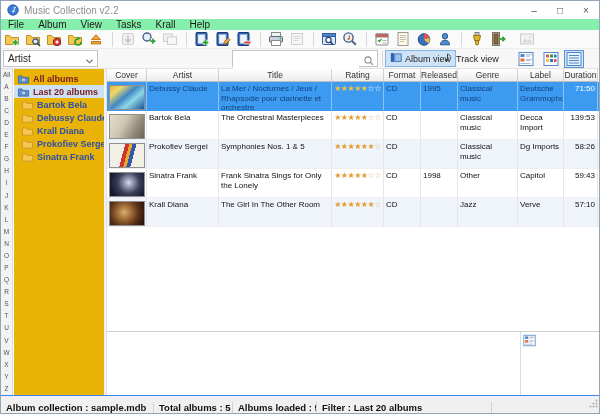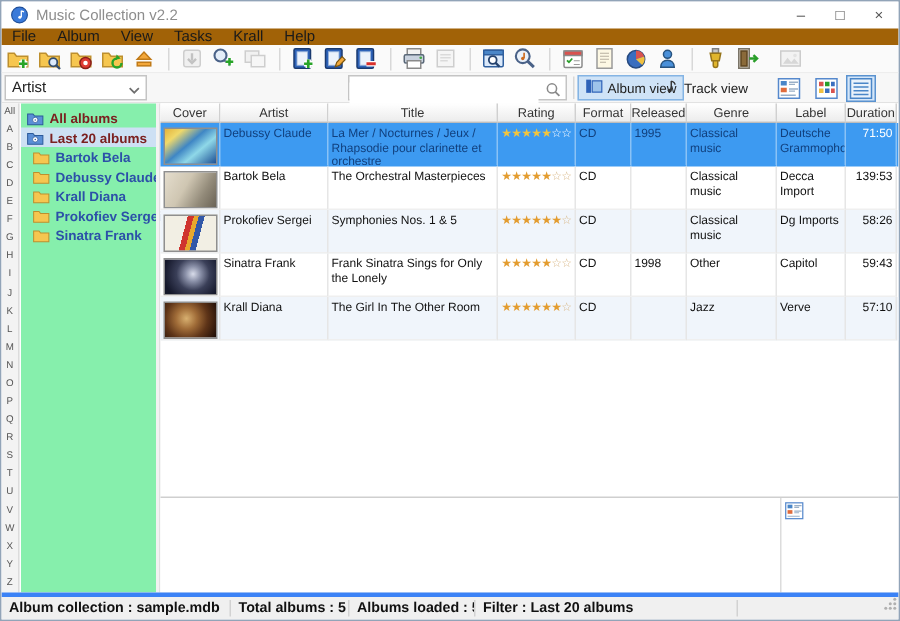--- a/index.html
+++ b/index.html
@@ -6,21 +6,21 @@
   *{box-sizing:border-box;}
   .window{position:relative;width:600px;height:414px;background:#fff;border:1px solid #92a4b8;
           font-family:"Liberation Sans",sans-serif;overflow:hidden;}
   
   .titlebar{position:absolute;left:0;top:0;right:0;height:18px;background:#fff;display:flex;align-items:center;}
   .app-icon{width:12px;height:12px;margin:0 5px 0 6px;display:inline-flex;}
   .title{font-size:10px;color:#8d8d8d;}
   .win-controls{position:absolute;right:0;top:0;display:flex;}
   .win-btn{width:26px;height:18px;display:flex;align-items:center;justify-content:center;font-size:10px;color:#555;cursor:default;}
   
-  .menubar{position:absolute;left:0;top:18px;right:0;height:11px;display:flex;background:#a16207;}
+  .menubar{position:absolute;left:0;top:18px;right:0;height:11px;display:flex;background:#86efac;}
   .menu-item{font-size:10px;color:#1a1a1a;padding:0 7px;line-height:11px;}
   
   .toolbar1{position:absolute;left:0;top:29px;right:0;height:19px;display:flex;align-items:center;
             padding-left:3px;background:#fafafa;border-bottom:1px solid #ededed;}
   .tbtn{width:16px;height:16px;margin-right:5px;display:inline-flex;flex:0 0 auto;}
   .tbtn.disabled{opacity:.45;filter:grayscale(1);}
   .tsep{width:1px;height:15px;background:#d8d8d8;margin:0 7px 0 3px;flex:0 0 auto;}
   .tgap{width:8px;flex:0 0 auto;}
   
   .toolbar2{position:absolute;left:0;top:48px;right:0;height:20px;background:#f7f7f7;border-bottom:1px solid #e2e2e2;}
@@ -34,21 +34,21 @@
   .vt{position:absolute;top:1px;height:17px;display:flex;align-items:center;font-size:9px;color:#222;
       gap:3px;padding:0 4px;border:1px solid transparent;}
   .vt.active{background:#cfe3f7;border-color:#84b4e4;}
   .layout-btn{position:absolute;top:1px;width:20px;height:18px;display:flex;align-items:center;justify-content:center;border:1px solid transparent;}
   .layout-btn.active{background:#d4e6f9;border-color:#5a92cf;}
   
   .content{position:absolute;left:0;top:68px;right:0;bottom:18px;background:#fff;}
   .alpha{position:absolute;left:0;top:0;width:12px;bottom:0;background:#f3f3f3;border-right:1px solid #dcdcdc;
          display:flex;flex-direction:column;}
   .alpha span{flex:1;font-size:6.5px;color:#555;display:flex;align-items:center;justify-content:center;line-height:1;}
-  .tree{position:absolute;left:13px;top:0;width:90px;bottom:0;background:#86efac;padding-top:3px;}
+  .tree{position:absolute;left:13px;top:0;width:90px;bottom:0;background:#eab308;padding-top:3px;}
   .titem{height:13px;display:flex;align-items:center;font-size:9px;font-weight:bold;padding-left:3px;white-space:nowrap;}
   .titem .ticon{display:inline-flex;flex:0 0 auto;}
   .titem .lbl{margin-left:3px;}
   .titem.special .lbl{color:#7b2020;}
   .titem.artist{padding-left:7px;}
   .titem.artist .lbl{color:#2c50a8;}
   .titem.selected{background:#cde0f4;}
   .vsplit{position:absolute;left:103px;top:0;width:3px;bottom:0;background:#f2f2f2;border-right:1px solid #e0e0e0;}
   .main{position:absolute;left:106px;top:0;right:0;bottom:0;background:#fff;}
   
@@ -75,22 +75,22 @@
   .cover-debussy{background:linear-gradient(140deg,#e3b33c 0%,#f0d96a 20%,#3f86c4 45%,#8fd8e8 65%,#1c4f94 100%);}
   .cover-bartok{background:linear-gradient(120deg,#e4ddcd 0%,#cfc6b2 40%,#938b7a 72%,#6b6355 100%);}
   .cover-prokofiev{background-color:#f2efe4;background-image:linear-gradient(105deg,transparent 38%,#cf342e 38%,#cf342e 48%,#e8a72c 48%,#e8a72c 56%,#3358a8 56%,#3358a8 66%,transparent 66%);}
   .cover-sinatra{background:radial-gradient(circle at 55% 42%,#d8dcea 0%,#8a90a8 22%,#3a3f58 48%,#14172a 85%);}
   .cover-krall{background:radial-gradient(circle at 42% 45%,#d8b070 0%,#a06c38 30%,#5e3418 60%,#241008 95%);}
   
   .bottom-pane{position:absolute;left:0;right:0;top:262px;bottom:0;border-top:1px solid #cfcfcf;background:#fff;}
   .bp-div{position:absolute;left:413px;top:0;width:1px;bottom:0;background:#dcdcdc;}
   .bp-icon{position:absolute;left:416px;top:2px;display:inline-flex;}
   
-  .statusbar{position:absolute;left:0;bottom:0;right:0;height:18px;background:#f0f0f0;border-top:3px solid #3b82f6;
-             display:flex;align-items:center;}
+  .statusbar{position:absolute;left:0;bottom:0;right:0;height:18px;background:#f0f0f0;border-top:1px solid #3b82f6;
+             display:flex;align-items:flex-end;}
   .spanel{font-size:9.5px;font-weight:bold;color:#111;padding:0 5px;border-right:1px solid #d2d2d2;
           display:flex;align-items:center;white-space:nowrap;overflow:hidden;}
   .sfill{flex:1;}
   .grip{position:absolute;right:1px;bottom:1px;}
 </style>
 </head>
 <body>
 
 <div class="window">
 

